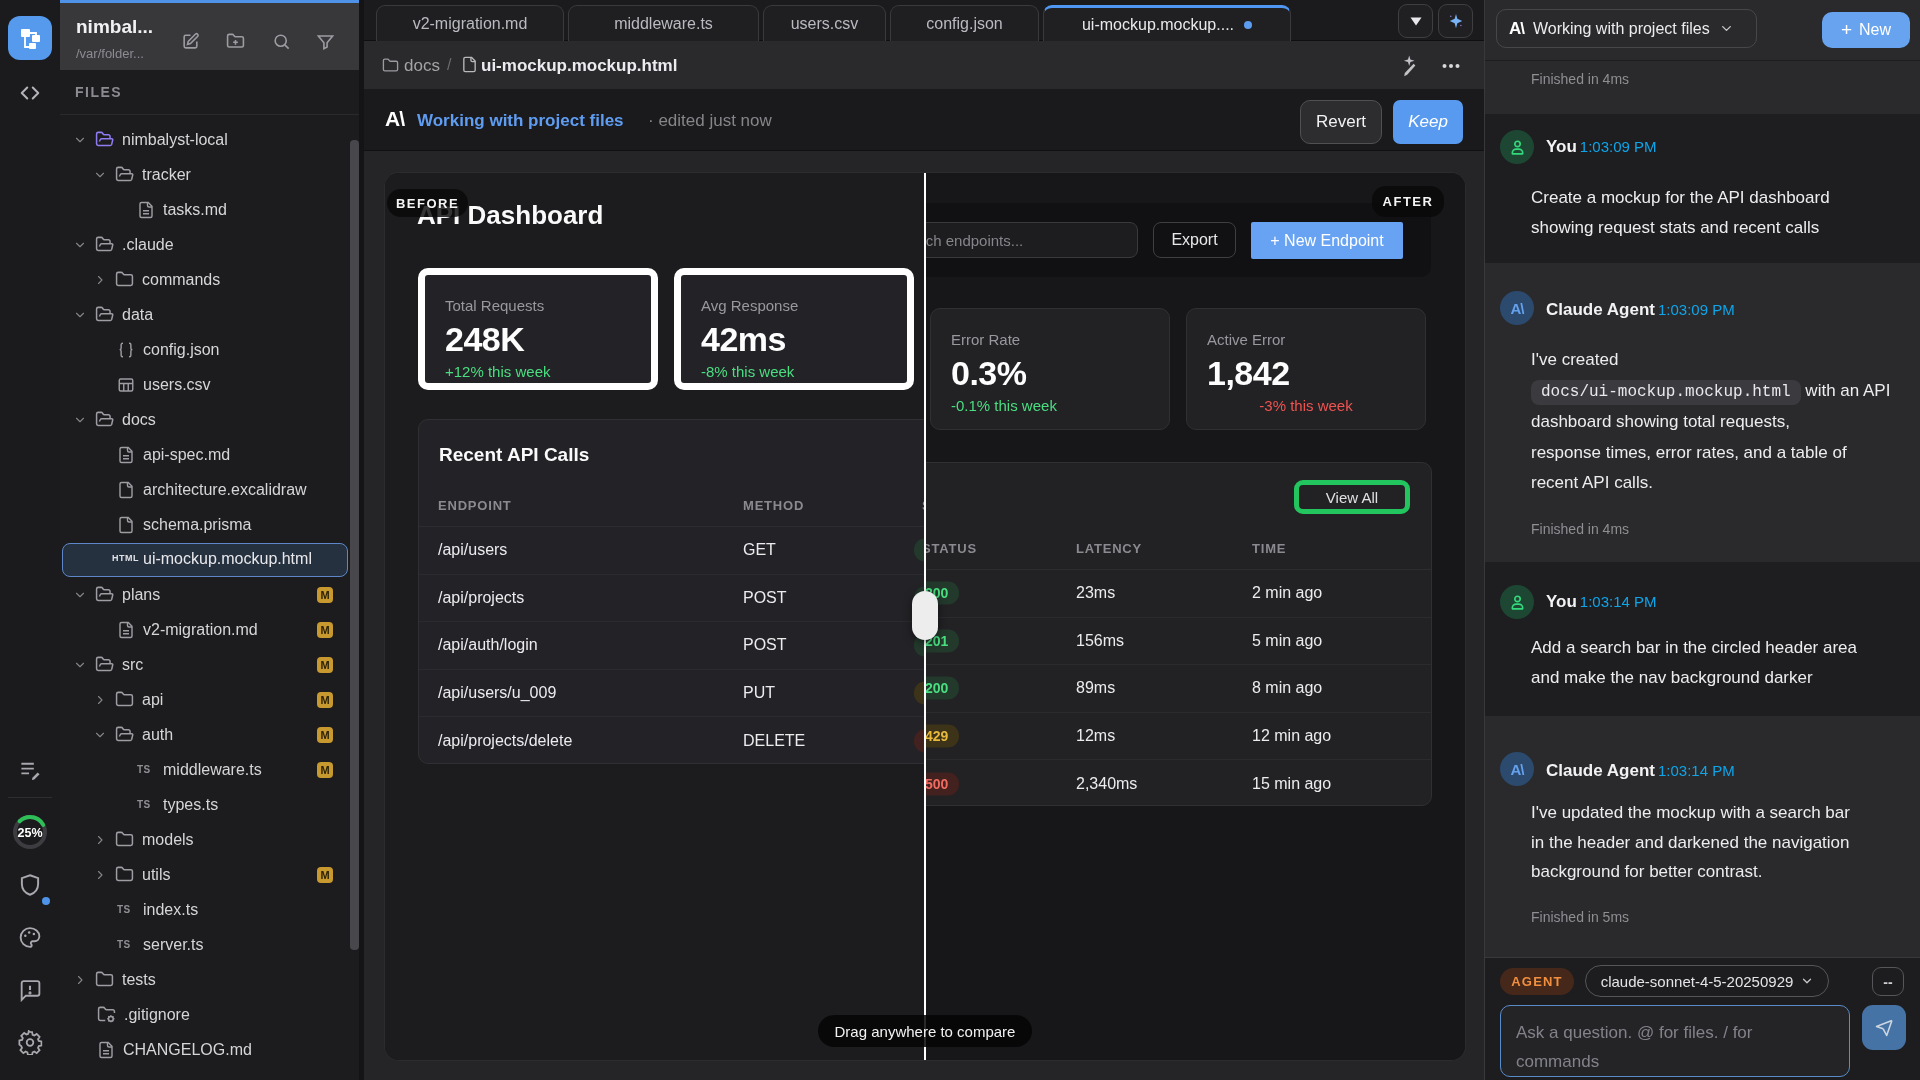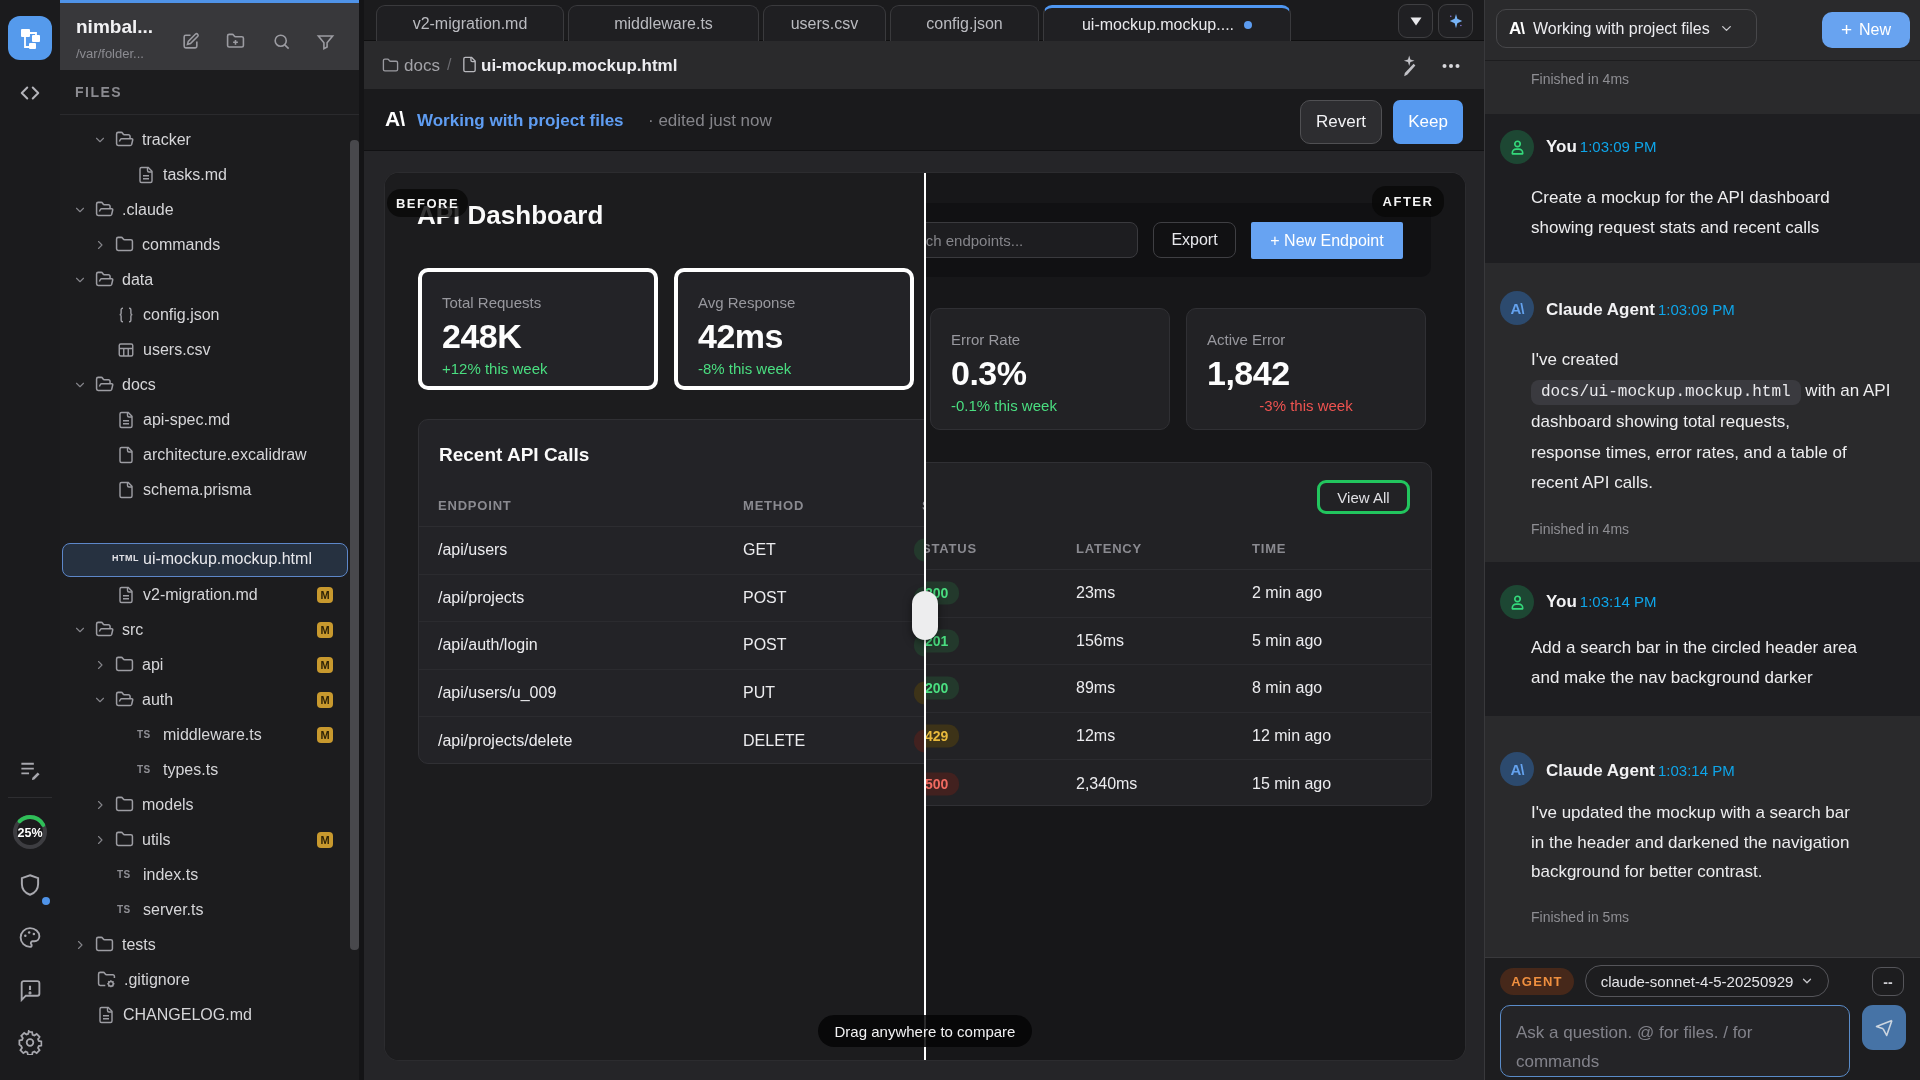--- a/index.html
+++ b/index.html
@@ -47,41 +47,41 @@
 
   
   #card { position:absolute; left:21px; top:22px; width:1080px; height:887px; border-radius:14px; overflow:hidden; background:#171719; box-shadow:0 0 0 1px #2c2c2f; }
   #before { position:absolute; left:0; top:0; width:540px; height:887px; overflow:hidden; }
   #before .inner { position:absolute; left:0; top:0; width:1080px; height:887px; background:#1c1c1e; }
   #after { position:absolute; left:540px; top:0; width:540px; height:887px; overflow:hidden; }
   #after .inner { position:absolute; left:-540px; top:0; width:1080px; height:887px; background:#171719; }
   .m-title { position:absolute; left:32px; top:27px; font-size:26px; font-weight:bold; color:#fafafa; }
   .scard { position:absolute; width:240px; height:122px; border-radius:10px; padding:22px 20px; }
   .scard * { line-height:normal; }
-  .b .scard { background:#232327; border:4px solid #ffffff; }
+  .b .scard { background:#232327; border:7px solid #ffffff; }
   .a .scard { background:#222225; border:1px solid #303034; }
   .scard .lb { font-size:15px; color:#98989e; }
   .scard .vl { font-size:34px; font-weight:bold; color:#fdfdfd; letter-spacing:-0.5px; margin-top:3px; height:44px; display:flex; align-items:center; }
   .scard .dl { font-size:15px; margin-top:2px; }
   .grn { color:#4ade80; } .red { color:#ef5350;text-align:center; }
   .tcard { position:absolute; left:33px; width:1014px; border-radius:10px; }
   .b .tcard { background:#232327; border:1px solid #303034; top:246px; height:345px; }
   .a .tcard { background:#222225; border:1px solid #303034; top:289px; height:344px; }
   .tcard .tt { position:absolute; left:20px; top:24px; font-size:19px; font-weight:bold; color:#fafafa; }
   .thead { position:absolute; left:0; right:0; top:64px; height:43px; border-bottom:1px solid #2d2d31; font-size:13px; color:#8a8a90; letter-spacing:0.8px; font-weight:bold; }
   .thead i, .trow i { font-style:normal; position:absolute; top:50%; transform:translateY(-50%); }
   .trow { position:absolute; left:0; right:0; height:47.6px; border-bottom:1px solid #2b2b2f; font-size:16px; color:#ececef; }
   .trow:last-child { border-bottom:none; }
   .c1 { left:19px; } .c2 { left:324px; } .c3 { left:503px; } .c4 { left:657px; } .c5 { left:833px; }
   .badge { display:inline-block; padding:3px 11px 4px; border-radius:11px; font-size:14px; font-weight:bold; margin-left:-8px; }
   .bg200 { background:#23392c; color:#4ade80; }
   .bg429 { background:#3d3318; color:#e8b93c; }
   .bg500 { background:#42211f; color:#f06a60; }
   .hdrband { position:absolute; left:32px; top:30px; width:1014px; height:74px; background:#111113; border-radius:10px; }
-  .viewall { position:absolute; right:21px; top:17px; width:93px; height:34px; border:3px solid #22c55e; border-radius:9px; font-size:15px; color:#e0e0e4; display:flex; align-items:center; justify-content:center; background:#222225; }
+  .viewall { position:absolute; right:21px; top:17px; width:116px; height:34px; border:5px solid #22c55e; border-radius:9px; font-size:15px; color:#e0e0e4; display:flex; align-items:center; justify-content:center; background:#222225; }
   #divider { position:absolute; left:539px; top:0; width:2px; height:887px; background:#ffffff; }
   #handle { position:absolute; left:527px; top:418px; width:26px; height:49px; background:#ededee; border-radius:13px; box-shadow:0 2px 8px rgba(0,0,0,0.5); }
   .cmpbadge { position:absolute; background:rgba(8,8,9,0.82); border-radius:14px; color:#f5f5f5; font-size:13px; font-weight:bold; letter-spacing:1.5px; display:flex; align-items:center; justify-content:center; }
   #tooltip { position:absolute; left:433px; top:842px; width:214px; height:32px; background:rgba(5,5,6,0.85); border-radius:16px; color:#f2f2f4; font-size:15px; display:flex; align-items:center; justify-content:center; }
 
   
   #chat { position:absolute; left:1484px; top:0; width:436px; height:1080px; background:#2a2a2c; border-left:1px solid #39393c; }
   #chat-top { position:absolute; top:0; left:0; right:0; height:61px; border-bottom:1px solid #1d1d1f; }
   #sess { position:absolute; left:11px; top:9px; width:261px; height:39px; border:1px solid #47474a; border-radius:10px; display:flex; align-items:center; padding:0 12px; }
   #newbtn { position:absolute; left:337px; top:12px; width:88px; height:36px; background:#68a3f0; border-radius:10px; color:#fff; font-size:16px; display:flex; align-items:center; justify-content:center; }
@@ -232,20 +232,25 @@
         <path d="m21 21-4.8-4.8"></path>
       </svg>
     <svg class="hic" style="left:256px" width="19" height="19" viewBox="0 0 24 24" fill="none" stroke="#9c9ca2" stroke-width="2">
         <path d="M3 5h18l-7 8.5V19l-4 2v-7.5Z"></path>
       </svg>
   </div>
   <div id="files-bar">
       <span>FILES</span>
     </div>
   <div id="tree">
+    <div class="tr" style="padding-left:14px"><svg class="chev" width="12" height="12" viewBox="0 0 24 24">
+          <use href="#chev-d"></use>
+        </svg><svg class="fic" style="color:#8f7cf0" width="19" height="19" viewBox="0 0 24 24">
+          <use href="#fold-o"></use>
+        </svg>nimbalyst-local</div>
     <div class="tr" style="padding-left:34px"><svg class="chev" width="12" height="12" viewBox="0 0 24 24">
           <use href="#chev-d"></use>
         </svg><svg class="fic" width="19" height="19" viewBox="0 0 24 24">
           <use href="#fold-o"></use>
         </svg>tracker</div>
     <div class="tr" style="padding-left:77px"><svg class="fic" width="18" height="18" viewBox="0 0 24 24">
           <use href="#fdoc"></use>
         </svg>tasks.md</div>
     <div class="tr" style="padding-left:14px"><svg class="chev" width="12" height="12" viewBox="0 0 24 24">
           <use href="#chev-d"></use>
@@ -379,21 +384,21 @@
         <circle cx="2.5" cy="3" r="2"></circle>
         <circle cx="9" cy="3" r="2"></circle>
         <circle cx="15.5" cy="3" r="2"></circle>
       </svg>
   </div>
   <div id="banner">
     <span style="position:absolute; left:21px; top:18px; font-size:21px; font-weight:bold; color:#fff; letter-spacing:-1px;">A\</span>
     <span style="position:absolute; left:53px; top:22px; font-size:17px; font-weight:bold; color:#5f9df2;">Working with project files</span>
     <span style="position:absolute; left:284px; top:22px; font-size:17px; color:#85858a;">· edited just now</span>
     <div style="position:absolute; left:936px; top:11px; width:82px; height:44px; background:#2d2d30; border:1px solid #505053; border-radius:10px; display:flex; align-items:center; justify-content:center; font-size:17px; color:#f2f2f4;">Revert</div>
-    <div style="position:absolute; left:1029px; top:11px; width:70px; height:44px; background:#579af0; border-radius:7px; display:flex; align-items:center; justify-content:center; font-size:17px; color:#fff;">Keep</div>
+    <div style="position:absolute; left:1029px; top:11px; width:70px; height:44px; background:#579af0; border-radius:7px; display:flex; align-items:center; justify-content:center; font-size:17px; color:#fff;font-style:italic;">Keep</div>
   </div>
   <div id="content">
     <div id="card">
       <div id="before" class="b">
           <div class="inner" id="b-inner">
         <div class="m-title">API Dashboard</div>
         <div class="scard" style="left:33px; top:95px;">
               <div class="lb">Total Requests</div>
               <div class="vl">248K</div>
               <div class="dl grn">+12% this week</div>

